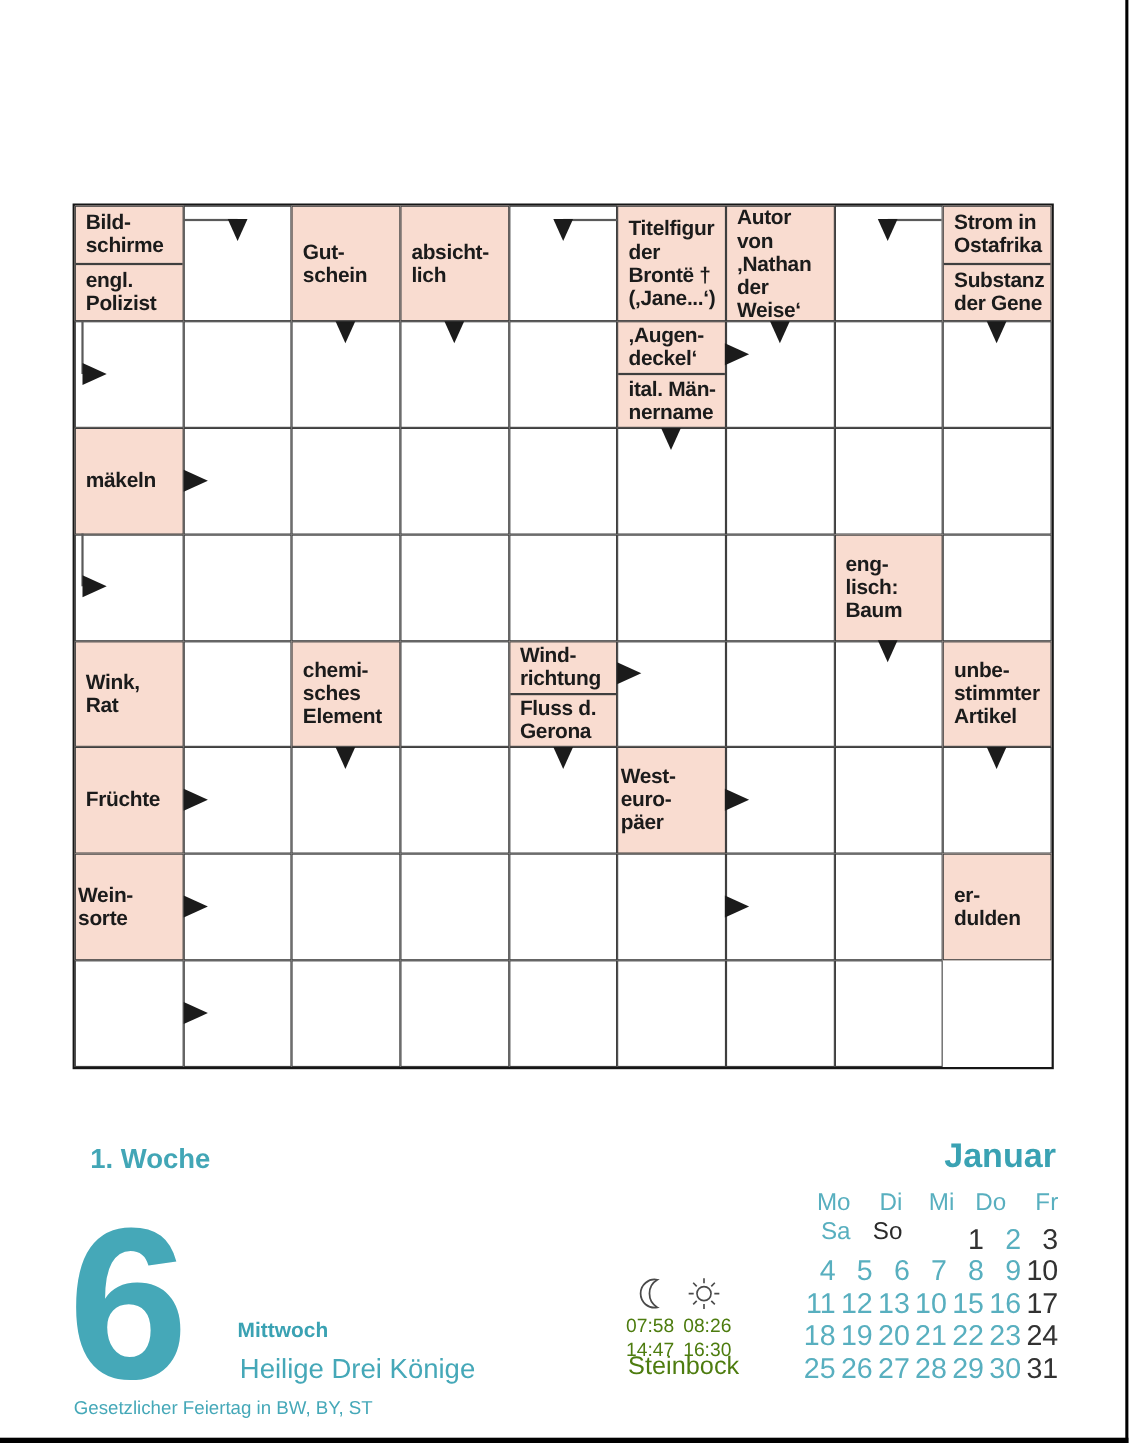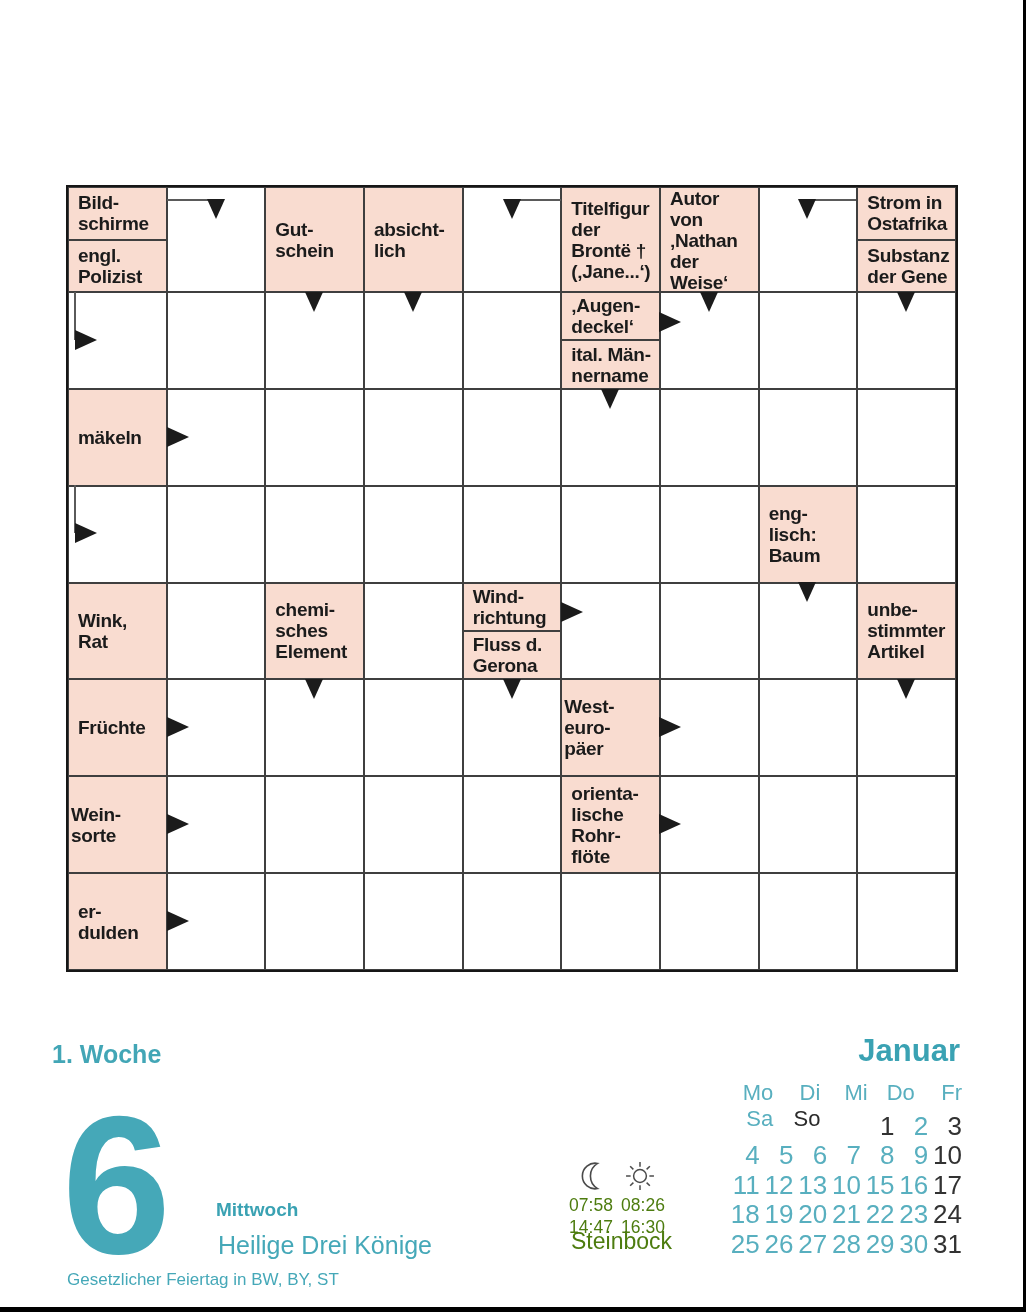--- a/index.html
+++ b/index.html
@@ -21,21 +21,21 @@
     flex:1;display:flex;flex-direction:column;justify-content:center;
     font-weight:bold;font-size:19px;line-height:21px;letter-spacing:-0.3px;
     color:#1b1b1b;padding-left:9px;padding-right:2px;white-space:pre-line;
   }
   .clue-text.center{padding-left:2px;}
   .clue-text.split{border-top:2px solid #3f3f3f;}
   .cw-arrow,.cw-line{position:absolute;}
   .arr-down{width:0;height:0;border-left:9px solid transparent;border-right:9px solid transparent;border-top:20px solid #1b1b1b;}
   .arr-right{width:0;height:0;border-top:10px solid transparent;border-bottom:10px solid transparent;border-left:22px solid #1b1b1b;}
   .cw-line{background:#5a5a5a;}
-  .week-label{position:absolute;left:52px;top:1040px;font-size:25px;font-weight:bold;color:#42a6b6;}
+  .week-label{position:absolute;left:82px;top:1040px;font-size:25px;font-weight:bold;color:#42a6b6;}
   .month-name{position:absolute;left:726px;top:1033px;width:234px;text-align:right;font-size:31px;font-weight:bold;color:#3aa2b3;}
   #cal-headers{position:absolute;left:726px;top:1080px;width:236px;display:grid;grid-template-columns:repeat(5,1fr);font-size:22px;}
   #cal-headers div{text-align:right;color:#58afbf;}
   #cal-headers div.dark{color:#2b2b2b;}
   #cal-days{position:absolute;left:726px;top:1111px;width:236px;display:grid;grid-template-columns:repeat(7,1fr);grid-auto-rows:29.4px;font-size:26px;}
   #cal-days div{text-align:right;color:#58afbf;}
   #cal-days div.dark{color:#323232;}
   .day-number{position:absolute;left:62px;top:1088px;font-size:196px;line-height:196px;font-weight:bold;color:#45a8b8;}
   .weekday{position:absolute;left:216px;top:1199px;font-size:19px;font-weight:bold;color:#3aa2b3;}
   .holiday{position:absolute;left:218px;top:1231px;font-size:25px;color:#45a8b8;}
@@ -167,26 +167,20 @@
       <div class="cw-cell"></div>
       <div class="cw-cell"></div>
       <div class="cw-cell clue">
         <div class="clue-text center">Wein-
 sorte</div>
       </div>
       <div class="cw-cell"></div>
       <div class="cw-cell"></div>
       <div class="cw-cell"></div>
       <div class="cw-cell"></div>
-      <div class="cw-cell clue">
-        <div class="clue-text">orienta-
-lische
-Rohr-
-flöte</div>
-      </div>
       <div class="cw-cell"></div>
       <div class="cw-cell"></div>
       <div class="cw-cell"></div>
       <div class="cw-cell clue">
         <div class="clue-text">er-
 dulden</div>
       </div>
       <div class="cw-cell"></div>
       <div class="cw-cell"></div>
       <div class="cw-cell"></div>

